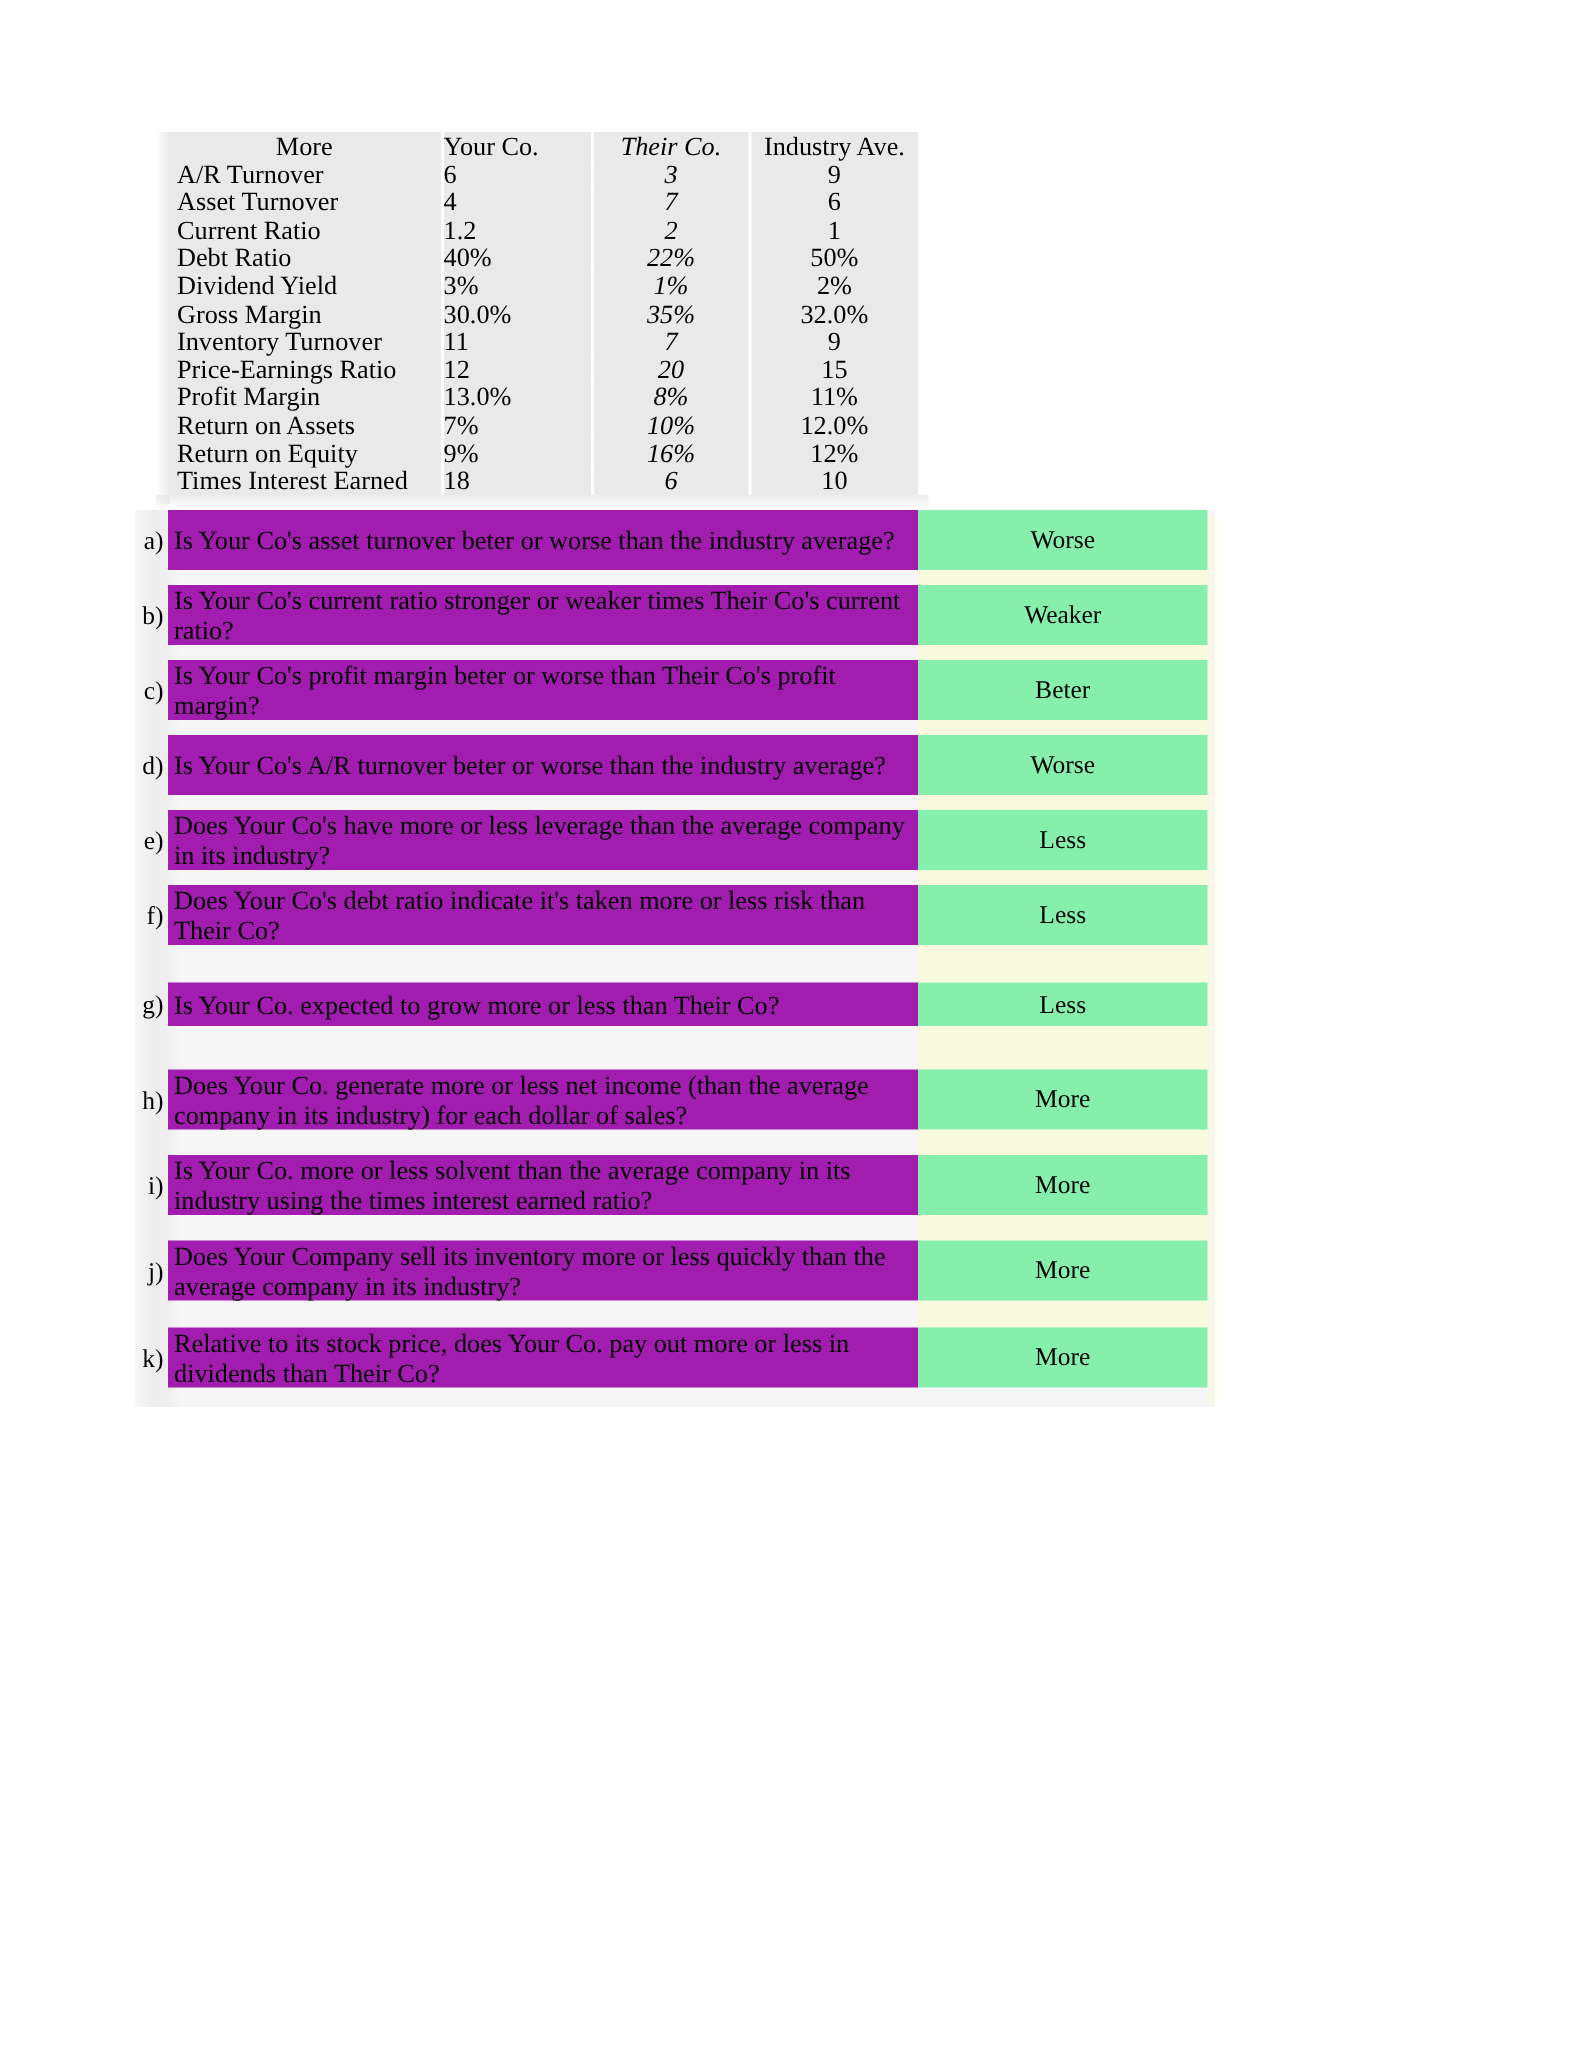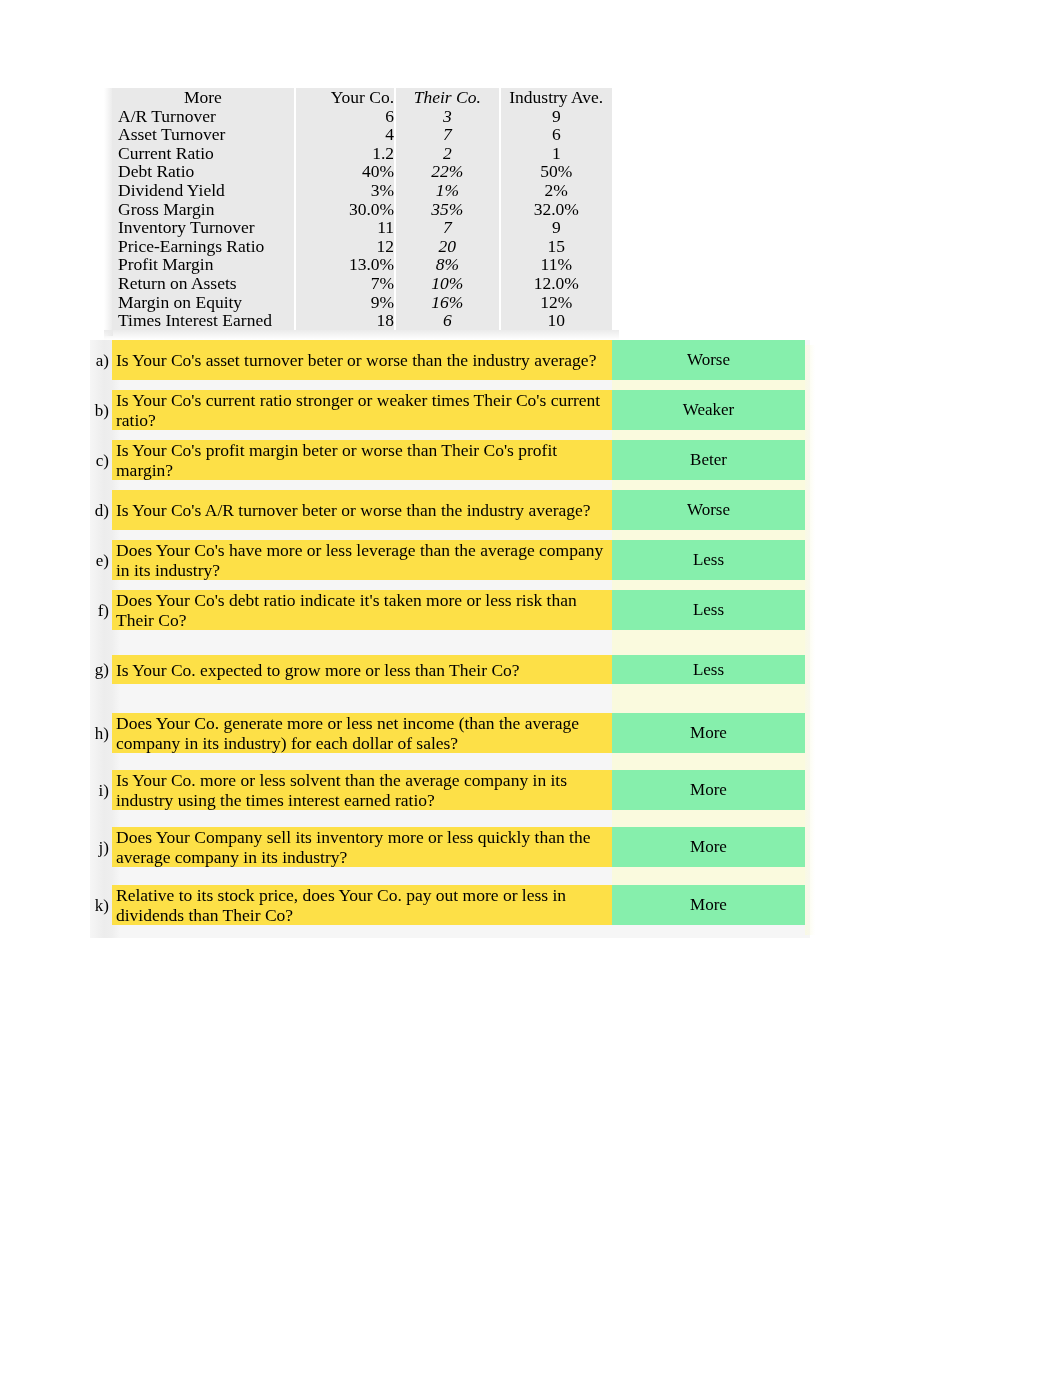--- a/index.html
+++ b/index.html
@@ -33,21 +33,21 @@
   table.ratio-table td, table.ratio-table th {
     font-weight: normal;
     font-size: 17.5px;
     line-height: 18.6px;
     padding: 0;
     height: 18.6px;
     vertical-align: middle;
     background: #e9e9e9;
   }
   .col-name  { width: 182px; text-align: left;   padding-left: 6px !important; }
-  .col-your  { width: 100px; text-align: right; border-left: 2px solid #ffffff; }
+  .col-your  { width: 100px; text-align: left; border-left: 2px solid #ffffff; }
   .col-their { width: 104px;  text-align: center; border-left: 2px solid #ffffff; font-style: italic; }
   .col-ind   { width: 112px; text-align: center; border-left: 2px solid #ffffff; }
   .hdr-name  { text-align: center !important; padding-left: 0 !important; }
   .table-shadow-left {
     position: absolute;
     left: 104px;
     top: 88px;
     width: 9px;
     height: 248px;
     background: linear-gradient(to right, rgba(255,255,255,0) 0%, rgba(230,230,230,0.85) 100%);
@@ -108,21 +108,21 @@
     display: flex;
     align-items: center;
     justify-content: flex-end;
     padding-right: 3px;
     position: relative;
     z-index: 3;
   }
   .q-text {
     flex: 0 0 500px;
     width: 500px;
-    background: #fde047;
+    background: #a21caf;
     font-size: 17.5px;
     line-height: 20px;
     padding: 3px 6px 3px 4px;
     display: flex;
     align-items: center;
     position: relative;
     z-index: 2;
   }
   .q-answer {
     flex: 0 0 193px;
@@ -228,21 +228,21 @@
         <td class="col-their">8%</td>
         <td class="col-ind">11%</td>
       </tr>
       <tr>
         <td class="col-name">Return on Assets</td>
         <td class="col-your">7%</td>
         <td class="col-their">10%</td>
         <td class="col-ind">12.0%</td>
       </tr>
       <tr>
-        <td class="col-name">Margin on Equity</td>
+        <td class="col-name">Return on Equity</td>
         <td class="col-your">9%</td>
         <td class="col-their">16%</td>
         <td class="col-ind">12%</td>
       </tr>
       <tr>
         <td class="col-name">Times Interest Earned</td>
         <td class="col-your">18</td>
         <td class="col-their">6</td>
         <td class="col-ind">10</td>
       </tr>

